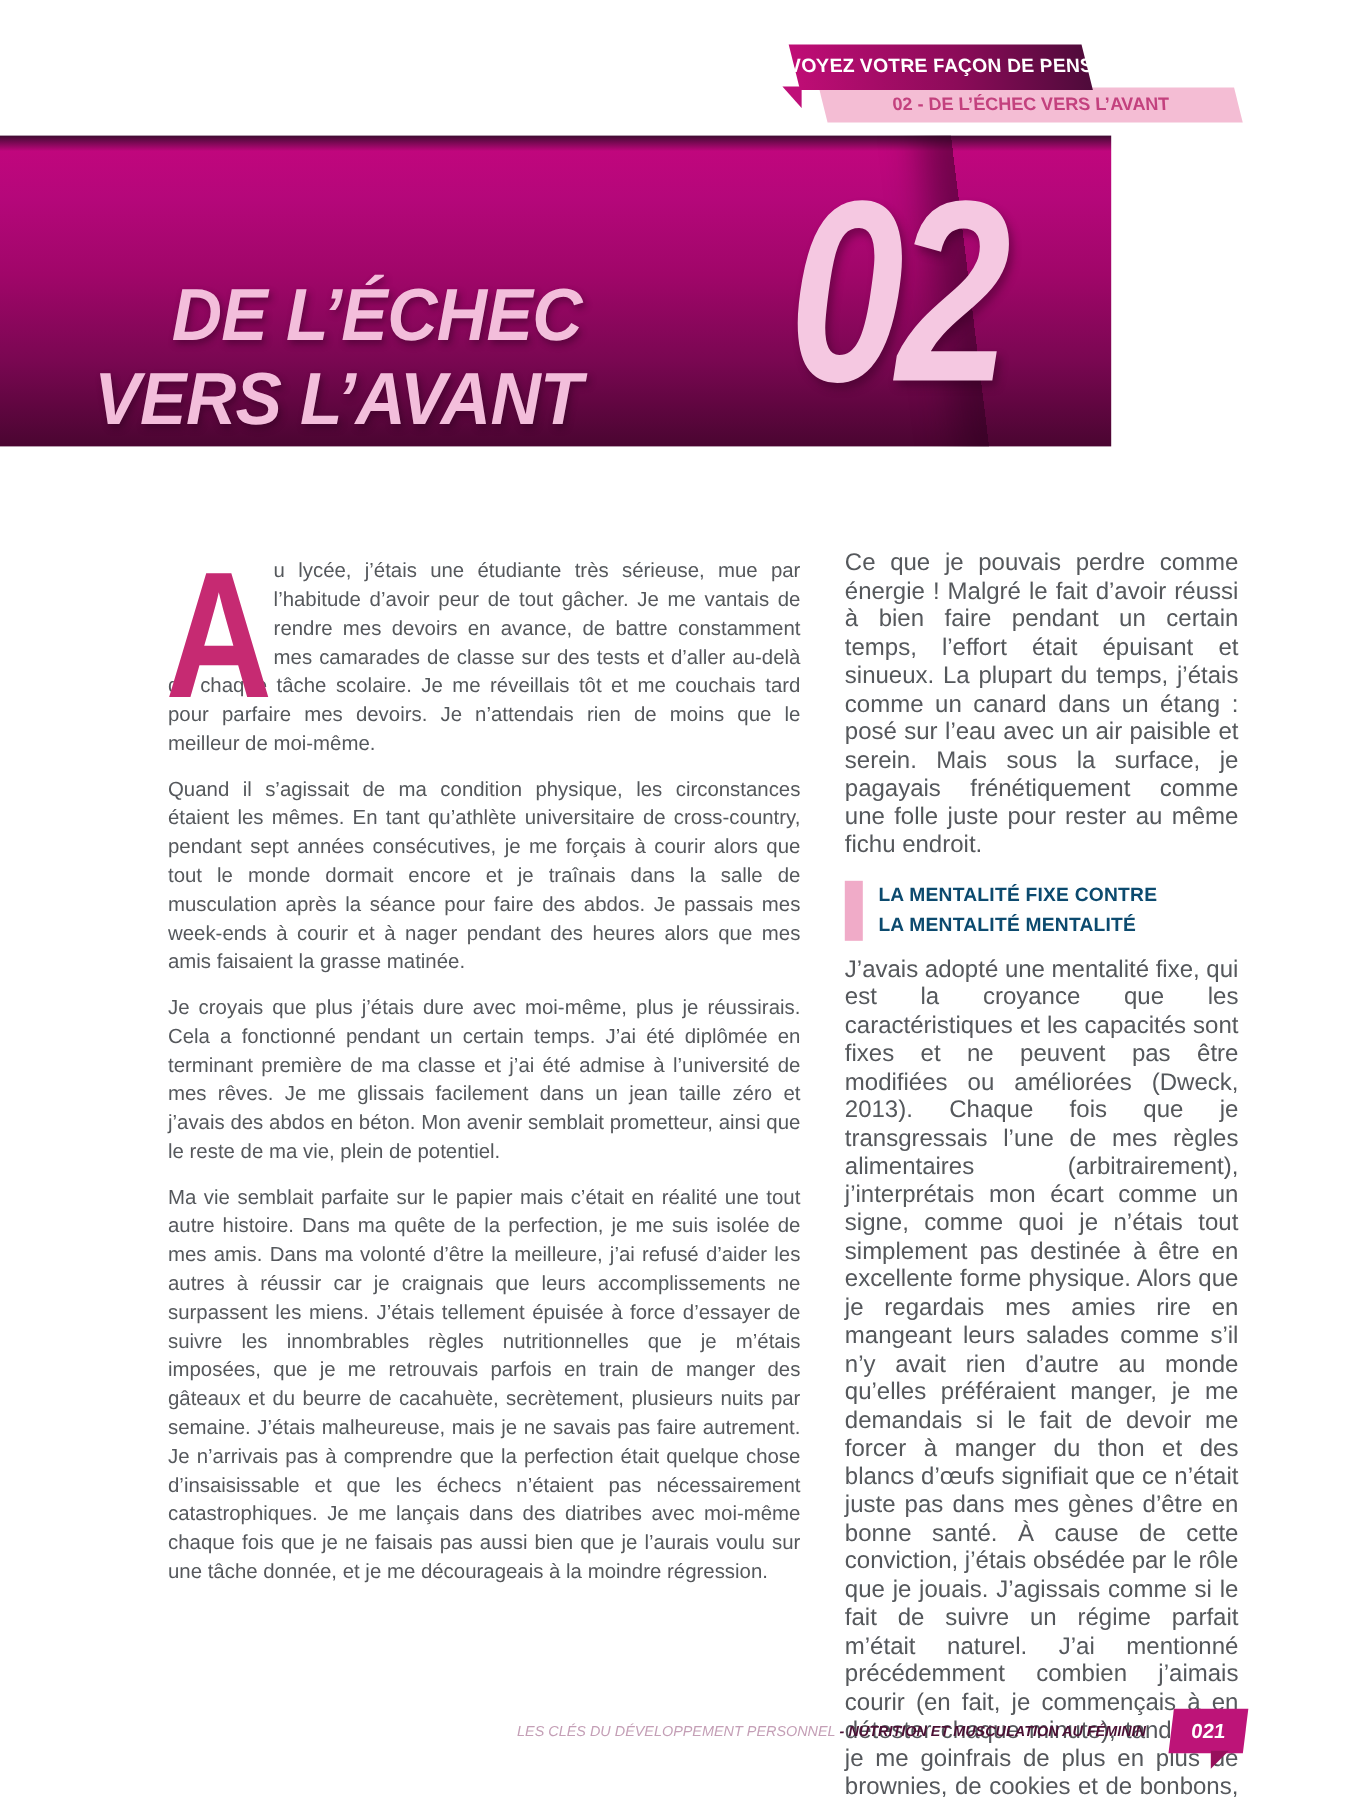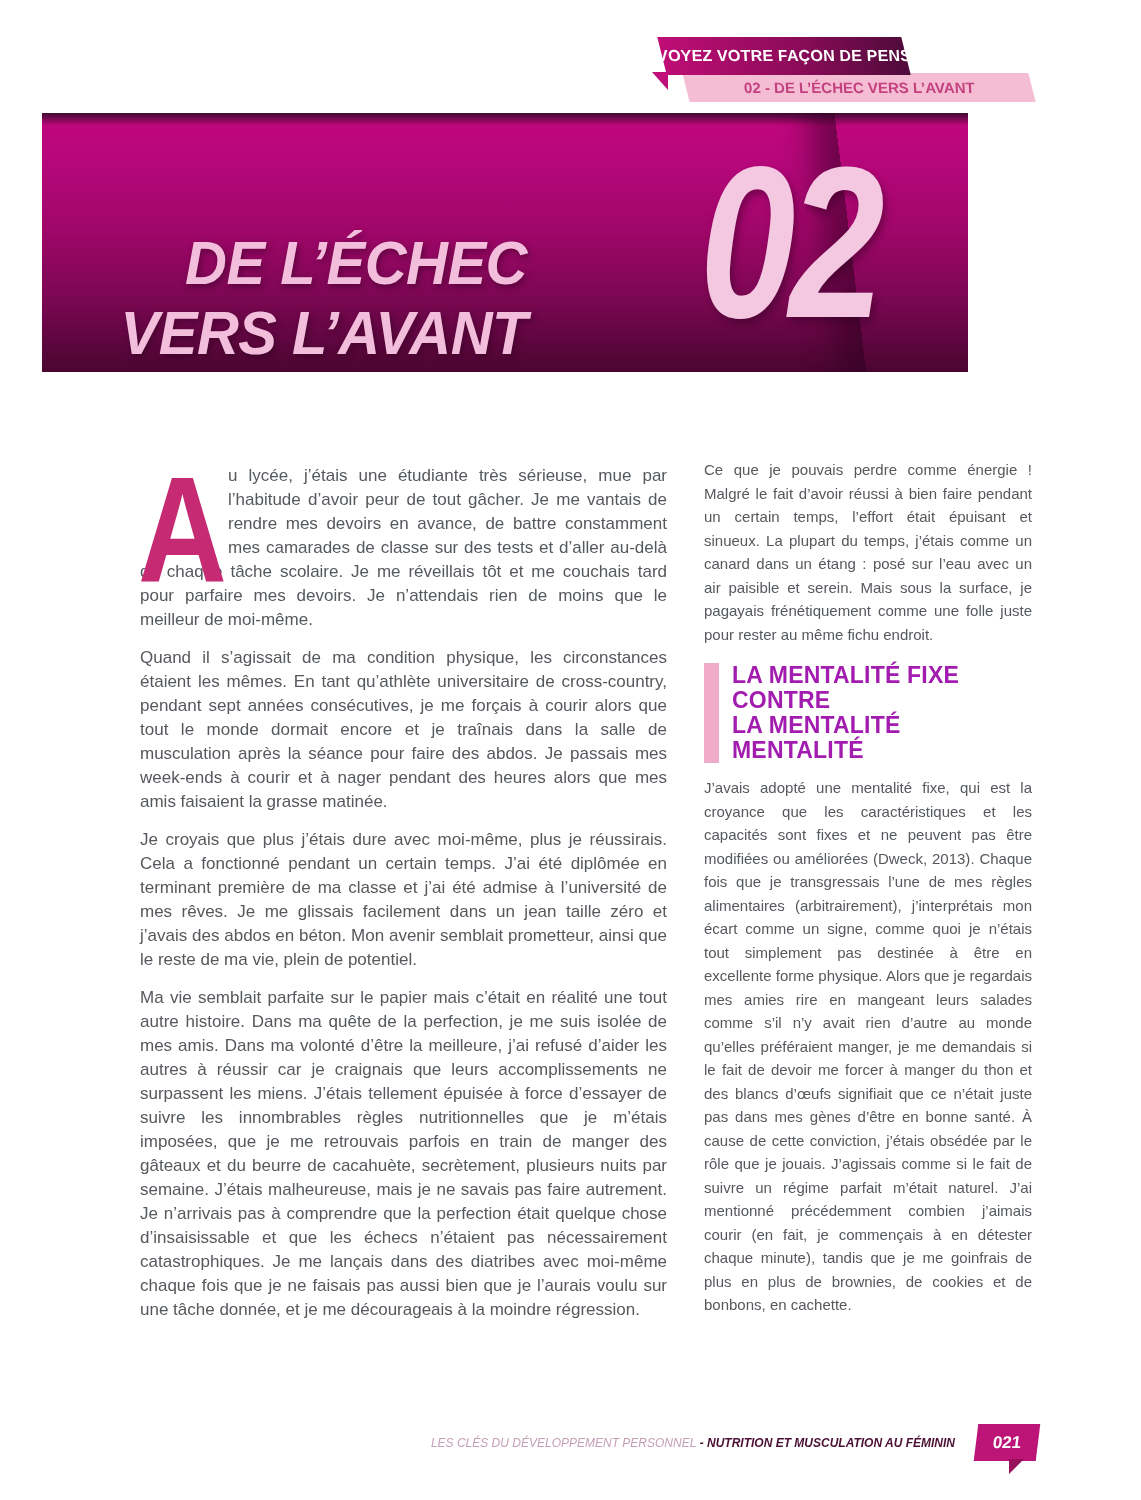--- a/index.html
+++ b/index.html
@@ -37,21 +37,20 @@
     white-space:nowrap;
   }
 
   
   .chapter-band {
     position:absolute; left:0; top:113px; width:926px; height:259px;
     background:linear-gradient(180deg,
       #3f0b31 0%, #c0067d 5%, #b5077a 20%, #a00669 45%,
       #7a0752 72%, #4a0531 100%);
     overflow:hidden;
-    margin-left:42px;
   }
   .band-cut {
     position:absolute; top:-20px; bottom:-20px; left:790px; width:600px;
     transform:skewX(7deg); transform-origin:top left;
     box-shadow:-26px 0 30px rgba(40,0,28,0.5);
   }
   .chapter-title {
     position:absolute; top:76px; right:441px; text-align:right;
     font-style:italic; font-weight:bold; font-size:58px; line-height:66px;
     color:#f3bedb; letter-spacing:-0.5px; text-transform:uppercase;
@@ -68,35 +67,35 @@
     text-shadow:4px 5px 8px rgba(40,0,28,0.4);
   }
 
   
   .col-left  { position:absolute; left:140px; top:464px; width:527px; }
   .col-right { position:absolute; left:704px; top:458px; width:328px; }
   .body-par {
     margin:0 0 14px 0; text-align:justify; color:#55585c;
     font-size:17px; line-height:24px;
   }
-  .col-right .body-par { font-size:15px; line-height:23.5px; margin-bottom:13px; }
+  .col-right .body-par { font-size:20px; line-height:23.5px; margin-bottom:13px; }
   .italic { }
 
   .has-dropcap { position:relative; }
   .dropcap-space { float:left; width:88px; height:96px; }
   .dropcap {
     position:absolute; left:-2px; top:-10px;
     font-size:150px; line-height:1; font-weight:bold; color:#c62a72;
     transform:scaleX(0.82); transform-origin:left top;
   }
 
   .subhead { display:flex; align-items:stretch; margin:17px 0 13px 0; }
   .subhead-bar { width:15px; background:#f0abc8; margin-right:13px; flex:none; }
   .subhead-text {
-    font-weight:bold; font-size:23px; line-height:25px; color:#a21caf;
+    font-weight:bold; font-size:16px; line-height:25px; color:#0c4a6e;
     letter-spacing:0.2px;
   }
 
   
   .footer-text {
     position:absolute; top:1436px; right:186px;
     font-size:12px; white-space:nowrap;
   }
   .footer-series { color:#c49fb6; font-style:italic; }
   .footer-sep    { color:#4b1034; font-style:italic; font-weight:bold; }

